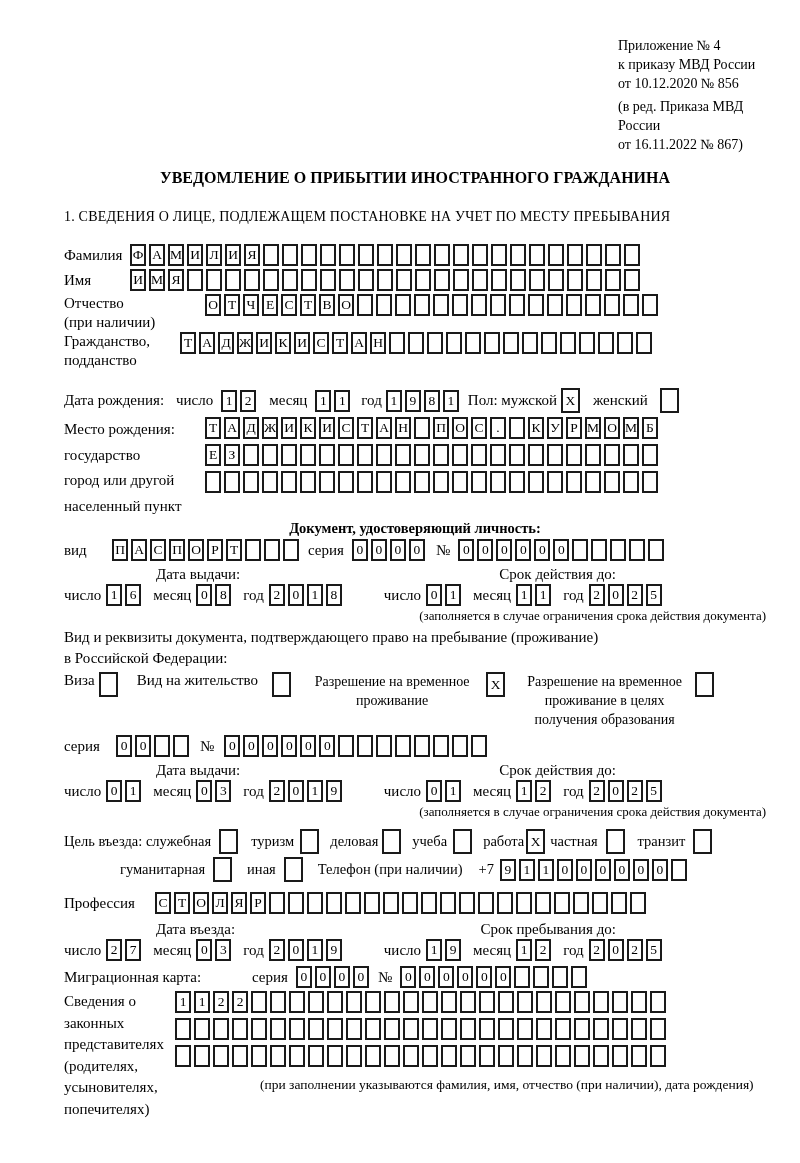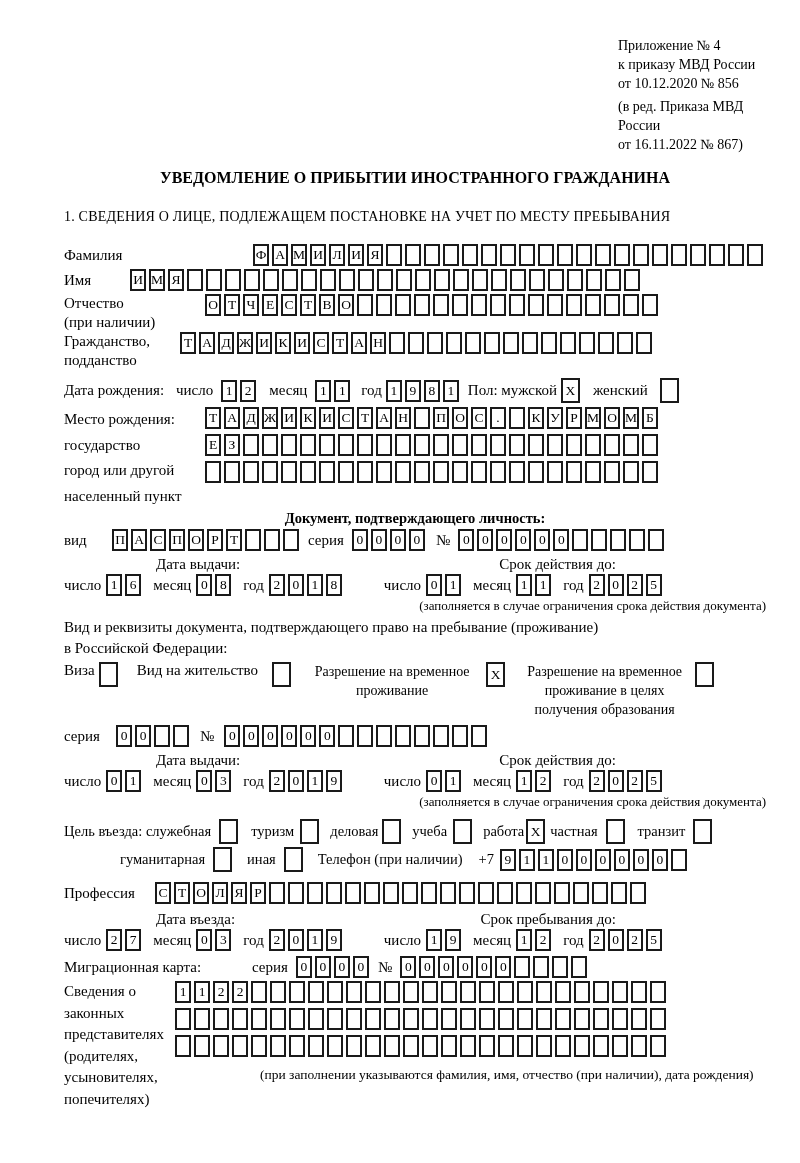--- a/index.html
+++ b/index.html
@@ -31,21 +31,21 @@
     width:16px; height:22px; border:2px solid #1a1a1a; margin-right:3px;
     display:flex; align-items:center; justify-content:center;
     font-size:13.5px; flex:none; background:#fff;
   }
   .cell.box { width:19px; height:25px; }
 
   .w-surname{width:66px;} .w-patr{width:141px;} .w-cit{width:116px;}
   .w-place{width:141px; line-height:25.5px;} .w-vid{width:48px;} .w-prof{width:91px;}
   .w-mig{width:146px;} .w-repr{width:111px; line-height:21.5px;}
 
-  .mt3{margin-top:3px;} .mt4{margin-top:4px;} .mt8{margin-top:8px;}
+  .mt3{margin-top:3px;} .mt4{margin-top:4px;} .mt8{margin-top:18px;}
   .ml4{margin-left:4px;} .ml6{margin-left:6px;} .ml8{margin-left:8px;}
   .ml10{margin-left:10px;} .ml12{margin-left:12px;} .ml14{margin-left:14px;} .ml16{margin-left:16px;}
 
   .stack .cells { margin-bottom:5px; }
 
   .dochead { text-align:center; font-weight:bold; font-size:14.5px; margin-top:1px; }
 
   .dhdr { display:flex; font-size:15px; margin-top:5px; }
   .dh1 { margin-left:92px;font-family:Liberation Serif, serif; }
   .dh2 { margin-left:auto; margin-right:150px; }
@@ -78,21 +78,21 @@
     <div>от 16.11.2022 № 867)</div>
   </div>
 
 
   <div class="title">
     <div>УВЕДОМЛЕНИЕ О ПРИБЫТИИ ИНОСТРАННОГО ГРАЖДАНИНА</div>
   </div>
 
   <div class="sec">1. СВЕДЕНИЯ О ЛИЦЕ, ПОДЛЕЖАЩЕМ ПОСТАНОВКЕ НА УЧЕТ ПО МЕСТУ ПРЕБЫВАНИЯ</div>
 
-  <div class="row" style="margin-top:19px;justify-content:space-between;">
+  <div class="row" style="margin-top:19px;">
     <span class="lbl w-surname">Фамилия</span>
     <div class="cells">
         <div class="cell">Ф</div>
         <div class="cell">А</div>
         <div class="cell">М</div>
         <div class="cell">И</div>
         <div class="cell">Л</div>
         <div class="cell">И</div>
         <div class="cell">Я</div>
         <div class="cell"></div>
@@ -329,21 +329,21 @@
           <div class="cell"></div>
           <div class="cell"></div>
           <div class="cell"></div>
           <div class="cell"></div>
           <div class="cell"></div>
           <div class="cell"></div>
         </div>
     </div>
   </div>
 
-  <div class="dochead">Документ, подтверждающего личность:</div>
+  <div class="dochead">Документ, удостоверяющий личность:</div>
 
   <div class="row" style="margin-top:2px; font-size:15px;">
     <span class="lbl w-vid">вид</span>
     <div class="cells">
         <div class="cell">П</div>
         <div class="cell">А</div>
         <div class="cell">С</div>
         <div class="cell">П</div>
         <div class="cell">О</div>
         <div class="cell">Р</div>

